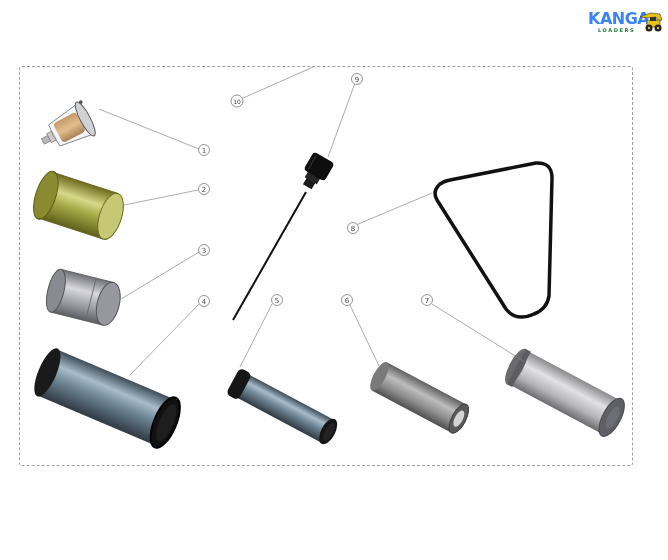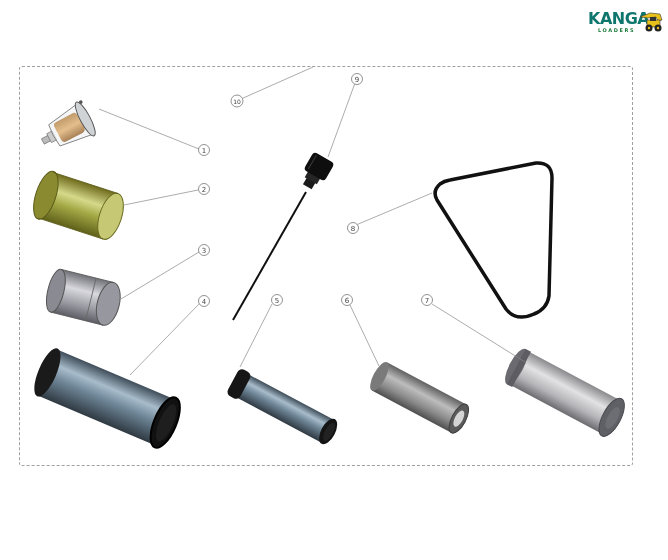--- a/index.html
+++ b/index.html
@@ -1,20 +1,20 @@
 <!DOCTYPE html>
 <html><head>
   <meta charset="utf-8">
   <style>
     html, body { margin: 0; padding: 0; background: #ffffff; }
     body { width: 668px; height: 560px; position: relative; overflow: hidden;
            font-family: "Liberation Sans", sans-serif; }
     .logo { position: absolute; left: 588px; top: 10px; width: 76px; height: 26px; }
     .logo-text { position: absolute; left: 0; top: 0; font-family: "DejaVu Sans", sans-serif;
-                 font-weight: bold; font-size: 16px; letter-spacing: -0.5px; color: #0f766e; line-height: 18px; }
+                 font-weight: bold; font-size: 16px; letter-spacing: -0.5px; color: #3b82f6; line-height: 18px; }
     .logo-sub { position: absolute; left: 10px; top: 17px; font-family: "DejaVu Sans", sans-serif;
                 font-weight: bold; font-size: 5px; letter-spacing: 1.6px; color: #1b7a3a; }
     .logo-machine { position: absolute; left: 50px; top: 1px; width: 26px; height: 22px; }
     .frame { position: absolute; left: 19px; top: 66px; width: 614px; height: 400px;
              border: 1px dashed #a0a0a0; border-radius: 3px; box-sizing: border-box; }
     svg.diagram { position: absolute; left: 0; top: 0; }
     .callout-text { font-family: "DejaVu Sans", sans-serif; font-size: 7px; fill: #444; }
   </style>
 </head>
 <body>

